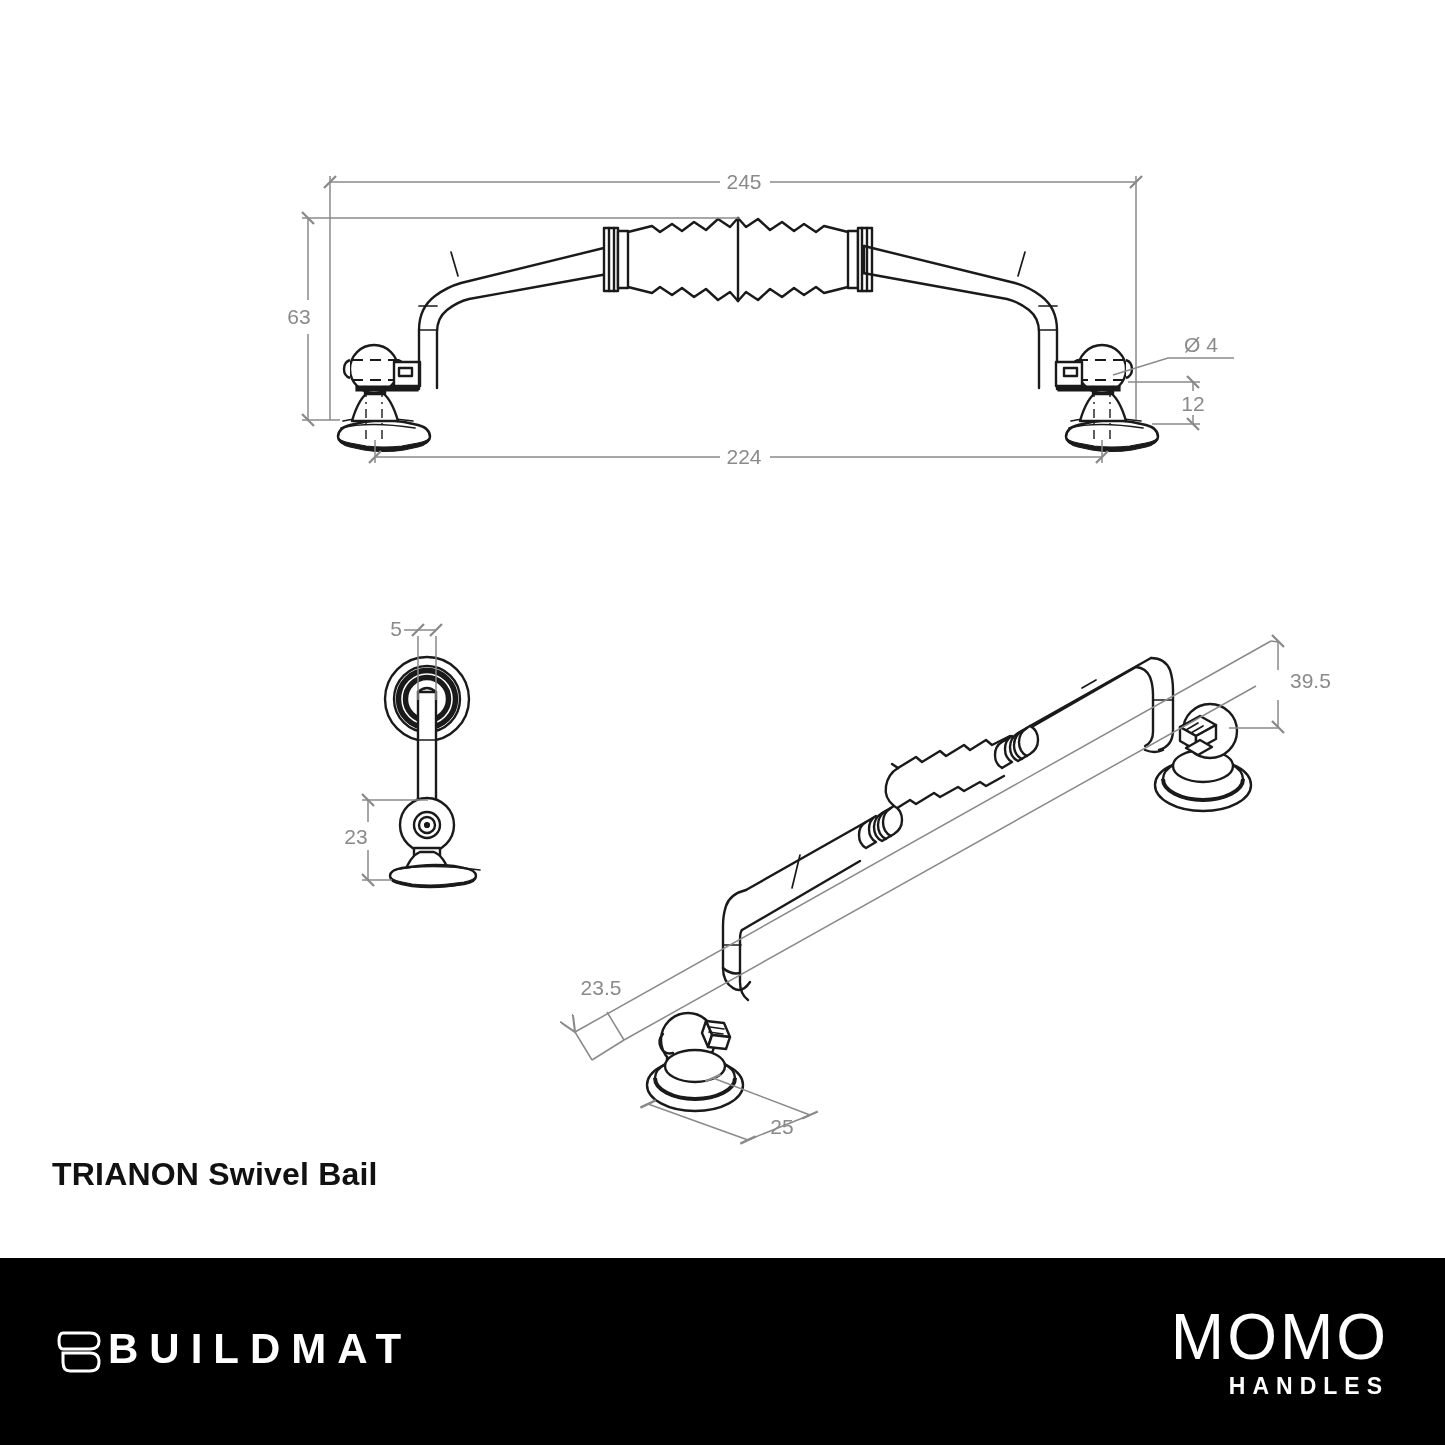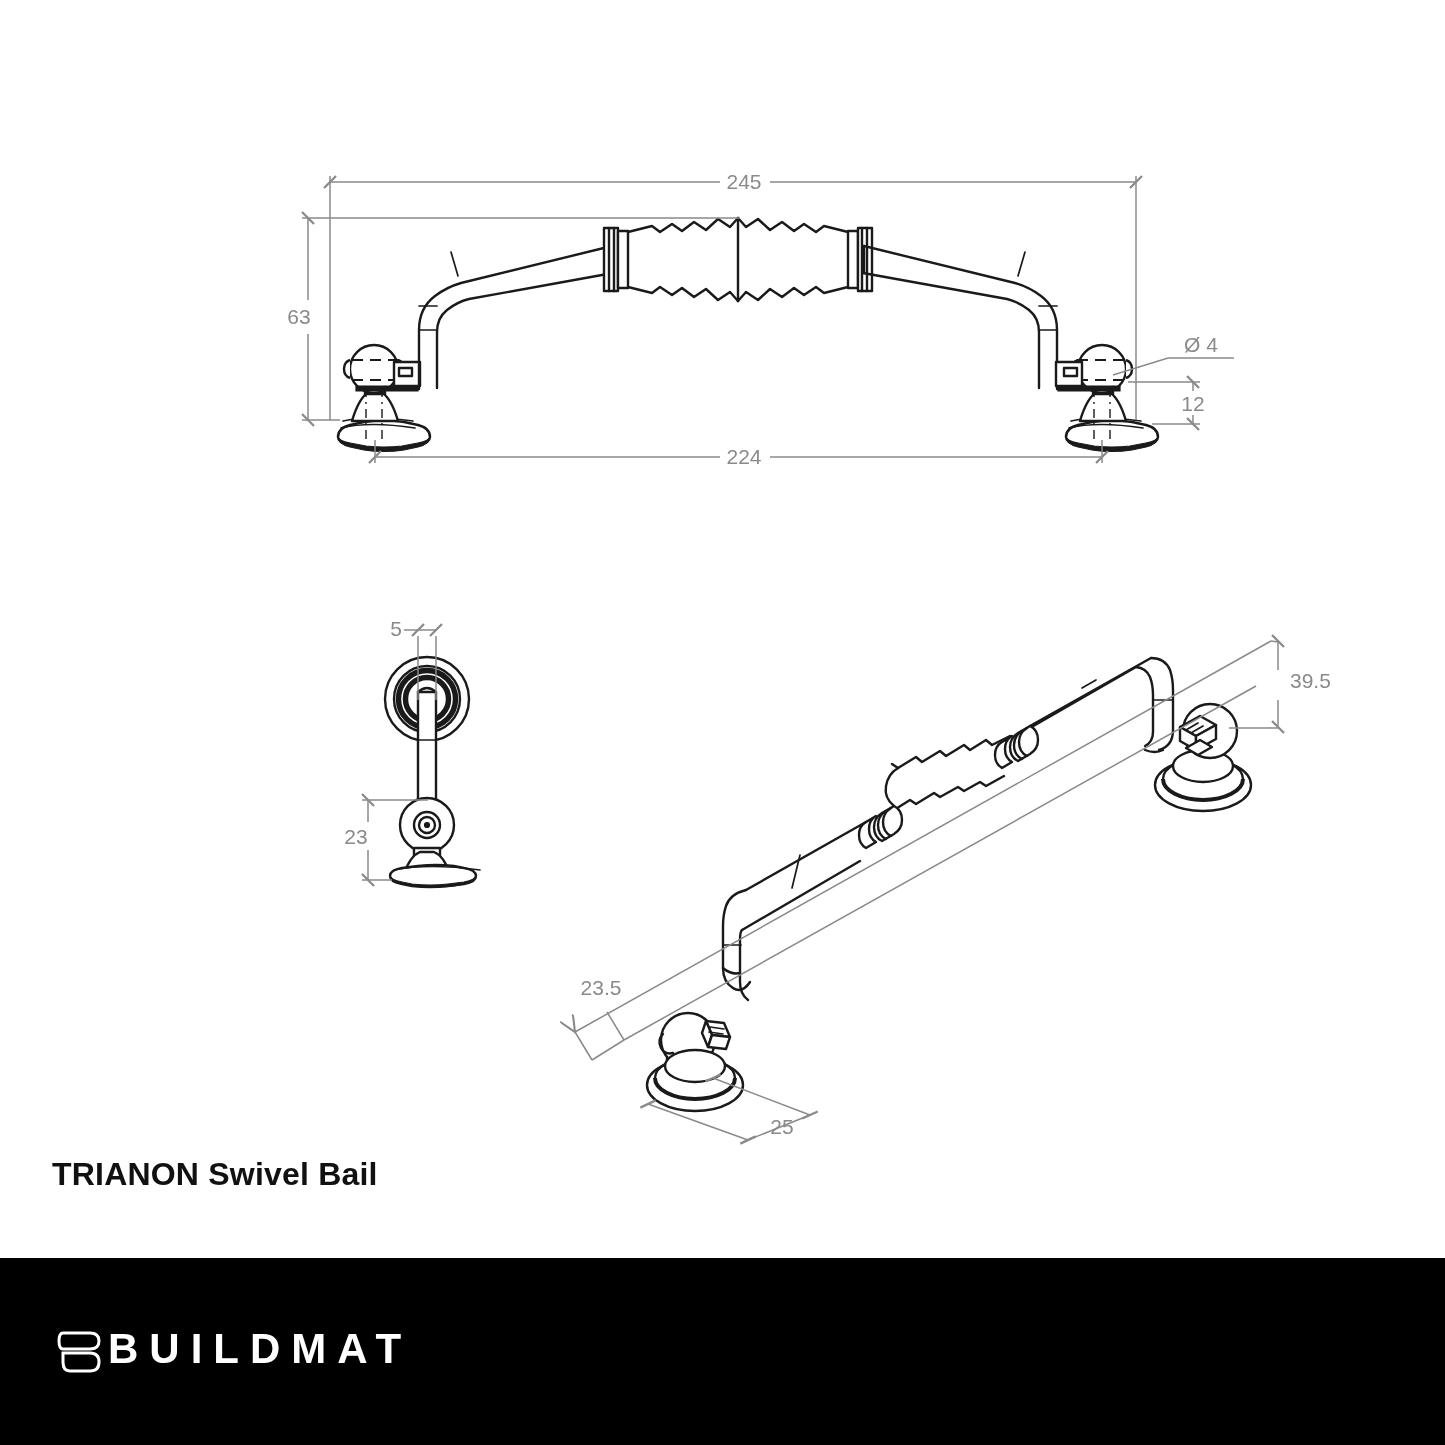--- a/index.html
+++ b/index.html
@@ -385,15 +385,19 @@
   </div>
 
   <div class="footer">
     <div class="brand-left">
       <svg class="mark" viewBox="0 0 52 48">
         <path d="M7,5 L34,5 q9,0 9,8 q0,8 -9,8 L7,21 q-4,0 -4,-8 q0,-8 4,-8 z" fill="none" stroke="#ffffff" stroke-width="3"></path>
         <path d="M7,25 L34,25 q9,0 9,9 q0,9 -9,9 L14,43 q-7,0 -7,-9 z" fill="none" stroke="#ffffff" stroke-width="3"></path>
       </svg>
       <div class="word">BUILDMAT</div>
     </div>
+    <div class="brand-right">
+      <div class="momo">MOMO</div>
+      <div class="handles">HANDLES</div>
+    </div>
   </div>
 
 </div>
 
 </body></html>

